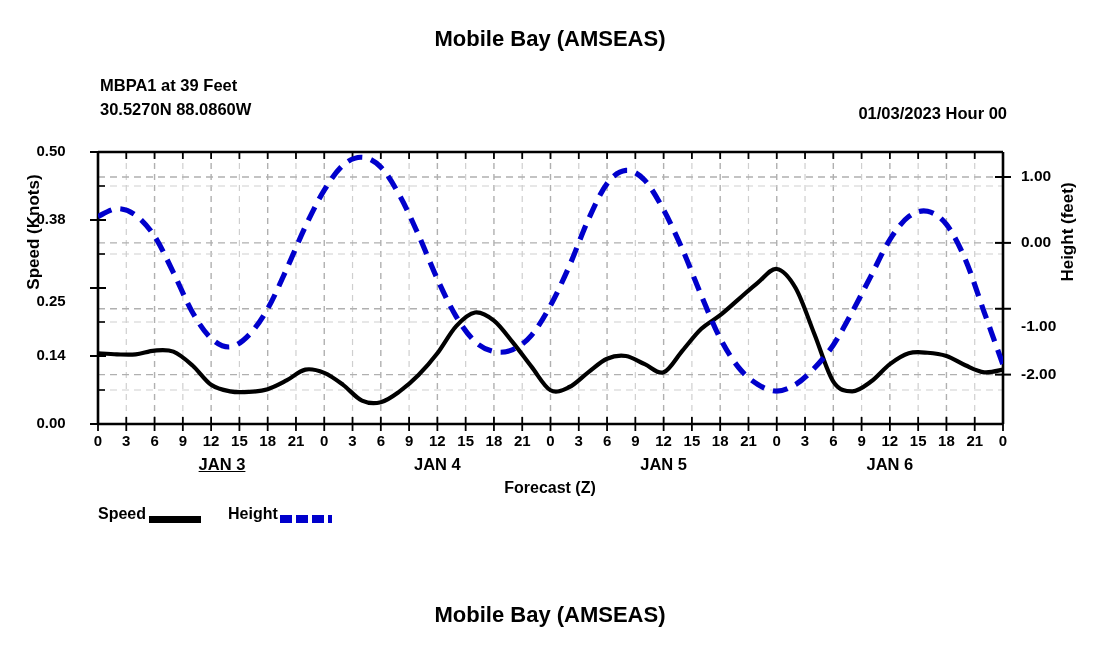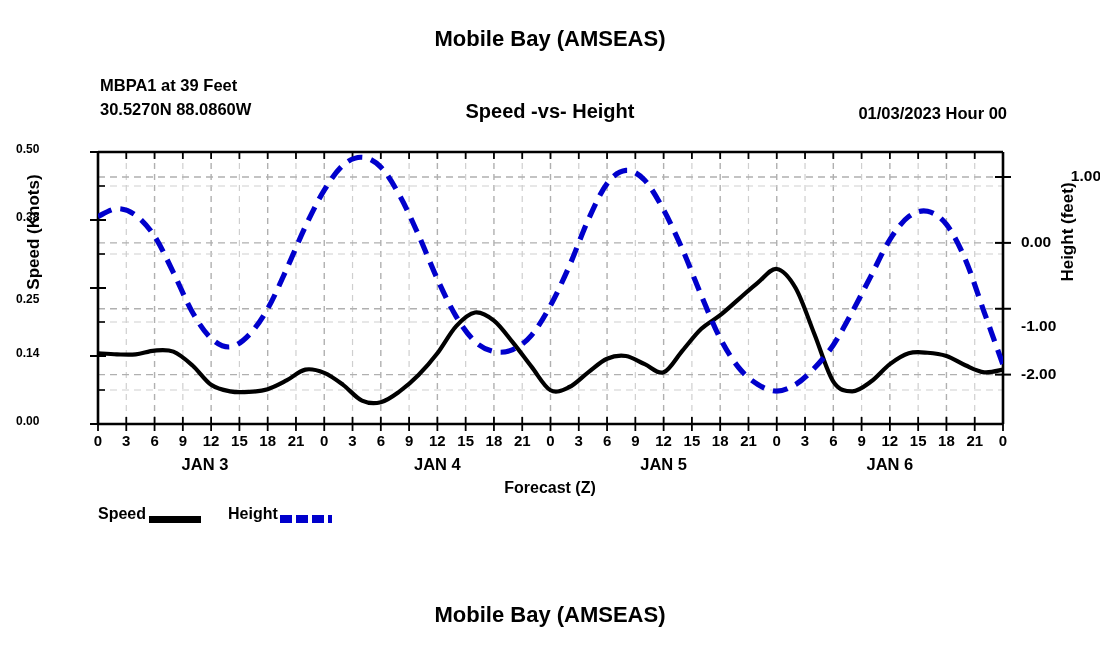--- a/index.html
+++ b/index.html
@@ -90,22 +90,22 @@
     left: 0;
     top: 479px;
     width: 1100px;
     text-align: center;
     font-size: 16px;
     font-weight: bold;
   }
   .ytick-l {
     position: absolute;
     width: 70px;
-    text-align: left;
-    font-size: 12px;
+    text-align: center;
+    font-size: 15px;
     font-weight: bold;
   }
   .ytick-r {
     position: absolute;
     width: 80px;
     text-align: left;
     font-size: 15.5px;
     font-weight: bold;
   }
   .xtick {
@@ -159,39 +159,38 @@
 
 <div class="page">
 
   <div class="title-main">Mobile Bay (AMSEAS)</div>
 
   <div class="hdr-left">
     <div>MBPA1 at 39 Feet</div>
     <div>30.5270N  88.0860W</div>
   </div>
 
-  <div class="hdr-center">Speed -vs- Height</div>
   <div class="hdr-right">01/03/2023 Hour 00</div>
 
   <div class="ylabel-left">Speed (Knots)</div>
   <div class="ylabel-right">Height (feet)</div>
   <div class="xlabel">Forecast (Z)</div>
 
   <div id="ytick-left-container">
       <div class="ytick-l" style="left: 16px; top: 414px;">0.00</div>
       <div class="ytick-l" style="left: 16px; top: 346px;">0.14</div>
       <div class="ytick-l" style="left: 16px; top: 292px;">0.25</div>
       <div class="ytick-l" style="left: 16px; top: 210px;">0.38</div>
       <div class="ytick-l" style="left: 16px; top: 142px;">0.50</div>
     </div>
   <div id="ytick-right-container">
       <div class="ytick-r" style="left: 1021px; top: 364.605px;">-2.00</div>
       <div class="ytick-r" style="left: 1021px; top: 298.746px; margin-top: 18px;">-1.00</div>
       <div class="ytick-r" style="left: 1021px; top: 232.886px;">0.00</div>
-      <div class="ytick-r" style="left: 1021px; top: 167.027px; text-align: right;">1.00</div>
+      <div class="ytick-r" style="left: 1021px; top: 167.027px;">1.00</div>
     </div>
   <div id="xtick-container">
       <div class="xtick" style="left: 78px;">0</div>
       <div class="xtick" style="left: 106.281px;">3</div>
       <div class="xtick" style="left: 134.562px;">6</div>
       <div class="xtick" style="left: 162.844px;">9</div>
       <div class="xtick" style="left: 191.125px;">12</div>
       <div class="xtick" style="left: 219.406px;">15</div>
       <div class="xtick" style="left: 247.688px;">18</div>
       <div class="xtick" style="left: 275.969px;">21</div>
@@ -215,21 +214,21 @@
       <div class="xtick" style="left: 785.031px;">3</div>
       <div class="xtick" style="left: 813.312px;">6</div>
       <div class="xtick" style="left: 841.594px;">9</div>
       <div class="xtick" style="left: 869.875px;">12</div>
       <div class="xtick" style="left: 898.156px;">15</div>
       <div class="xtick" style="left: 926.438px;">18</div>
       <div class="xtick" style="left: 954.719px;">21</div>
       <div class="xtick" style="left: 983px;">0</div>
     </div>
   <div id="day-container">
-      <div class="daylabel" style="left: 145px;">JAN 3</div>
+      <div class="daylabel" style="left: 162px; text-decoration: underline;">JAN 3</div>
       <div class="daylabel" style="left: 377.375px;">JAN 4</div>
       <div class="daylabel" style="left: 603.625px;">JAN 5</div>
       <div class="daylabel" style="left: 829.875px;">JAN 6</div>
     </div>
 
   <svg id="plot" width="1100" height="650" style="position:absolute;left:0;top:0;pointer-events:none">
       <line x1="154.5625" y1="152" x2="154.5625" y2="424" stroke="#b0b0b0" stroke-width="1.4" stroke-dasharray="6,5"></line>
       <line x1="211.125" y1="152" x2="211.125" y2="424" stroke="#b0b0b0" stroke-width="1.4" stroke-dasharray="6,5"></line>
       <line x1="267.6875" y1="152" x2="267.6875" y2="424" stroke="#b0b0b0" stroke-width="1.4" stroke-dasharray="6,5"></line>
       <line x1="324.25" y1="152" x2="324.25" y2="424" stroke="#b0b0b0" stroke-width="1.4" stroke-dasharray="6,5"></line>

